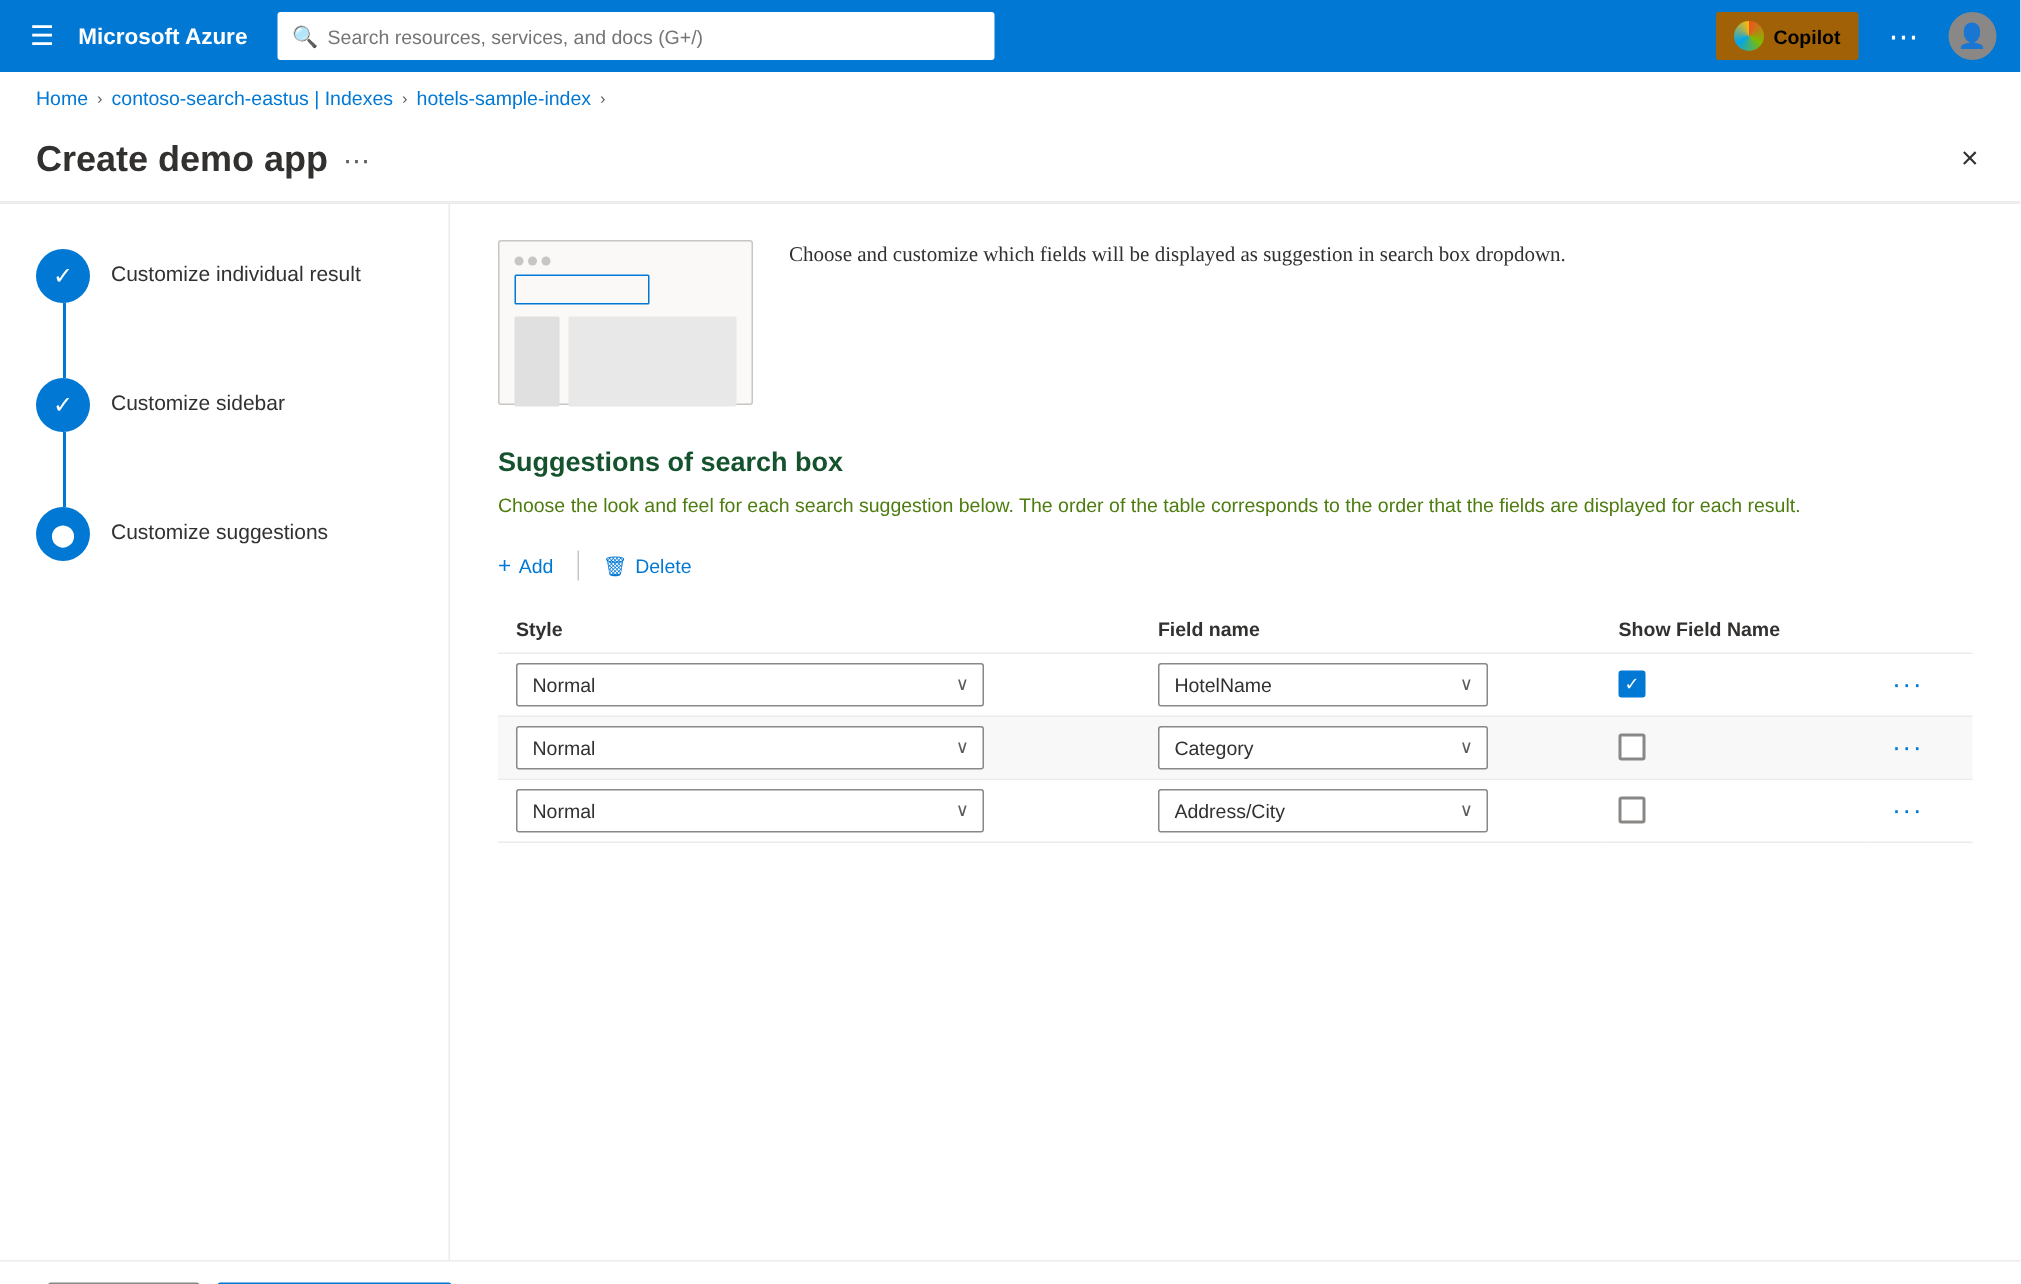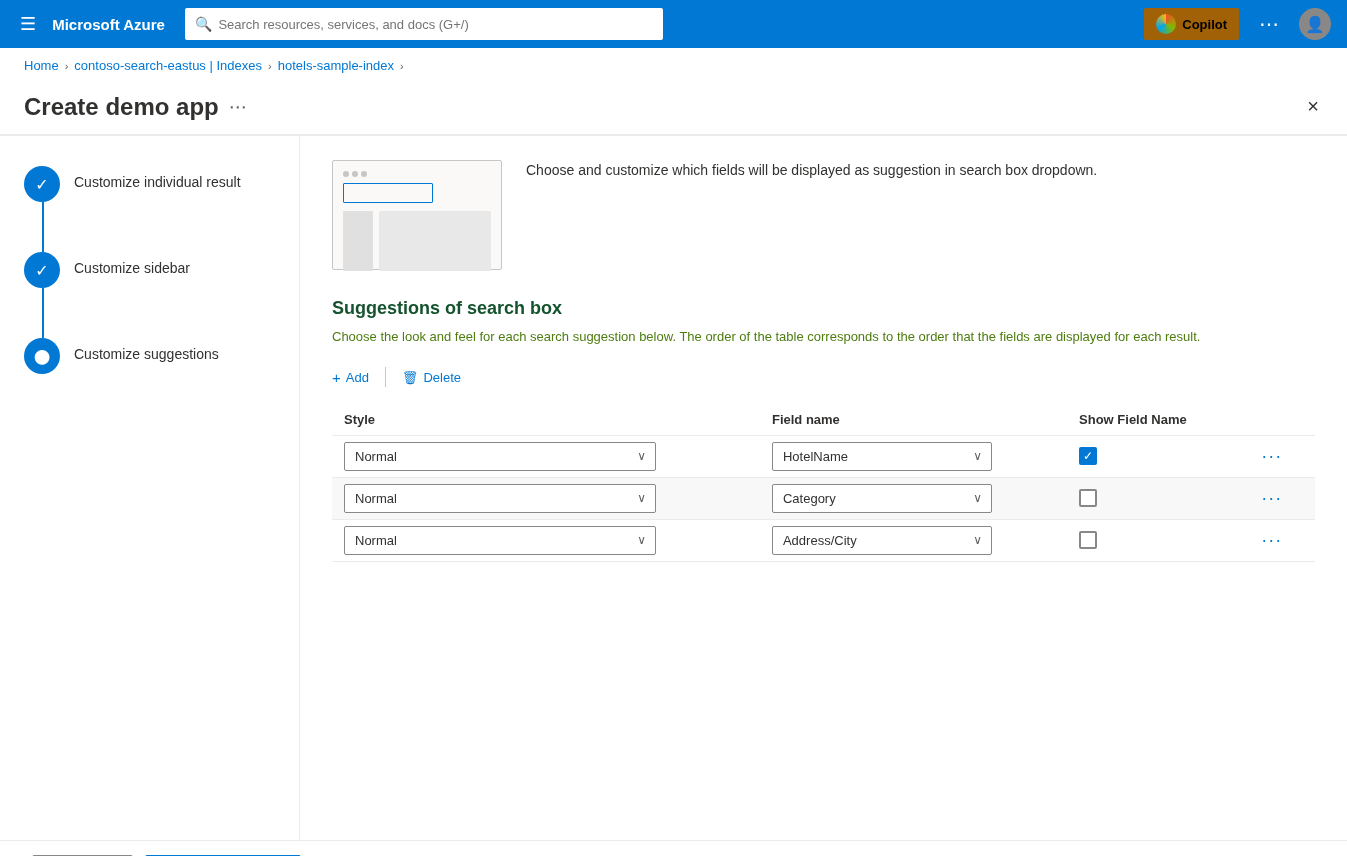--- a/index.html
+++ b/index.html
@@ -226,20 +226,21 @@
       flex: 1;
       height: 60px;
       background: #e8e8e8;
       border-radius: 1px;
     }
     .preview-description {
       font-size: 14px;
       color: #323130;
       line-height: 1.5;
       max-width: 600px;
+      font-family: Liberation Serif, serif;
     }
 
     
     .section-title {
       font-size: 18px;
       font-weight: 600;
       color: #14532d;
       margin-bottom: 8px;
     }
     .section-desc {

